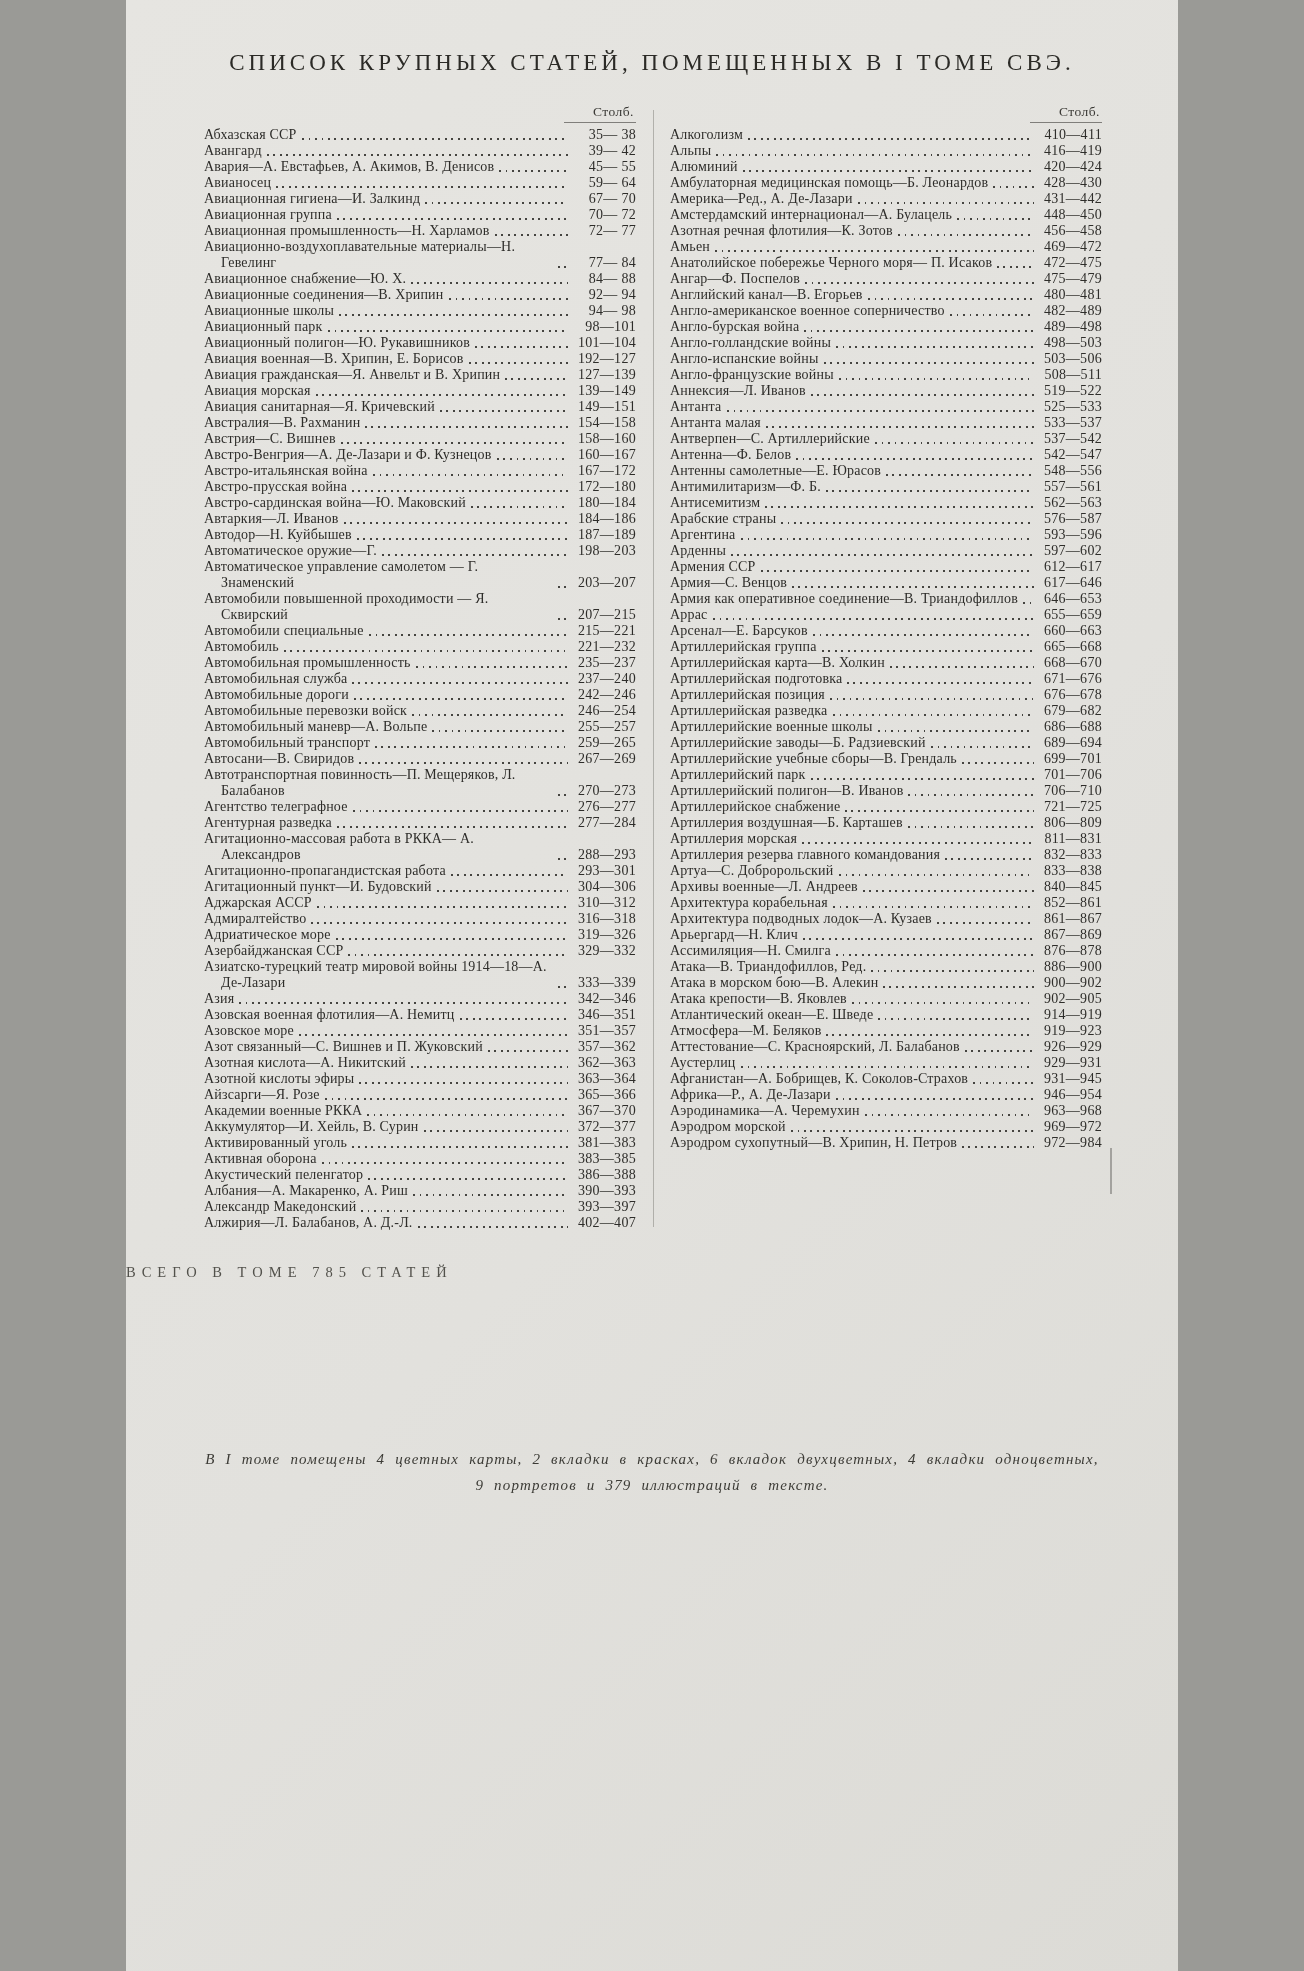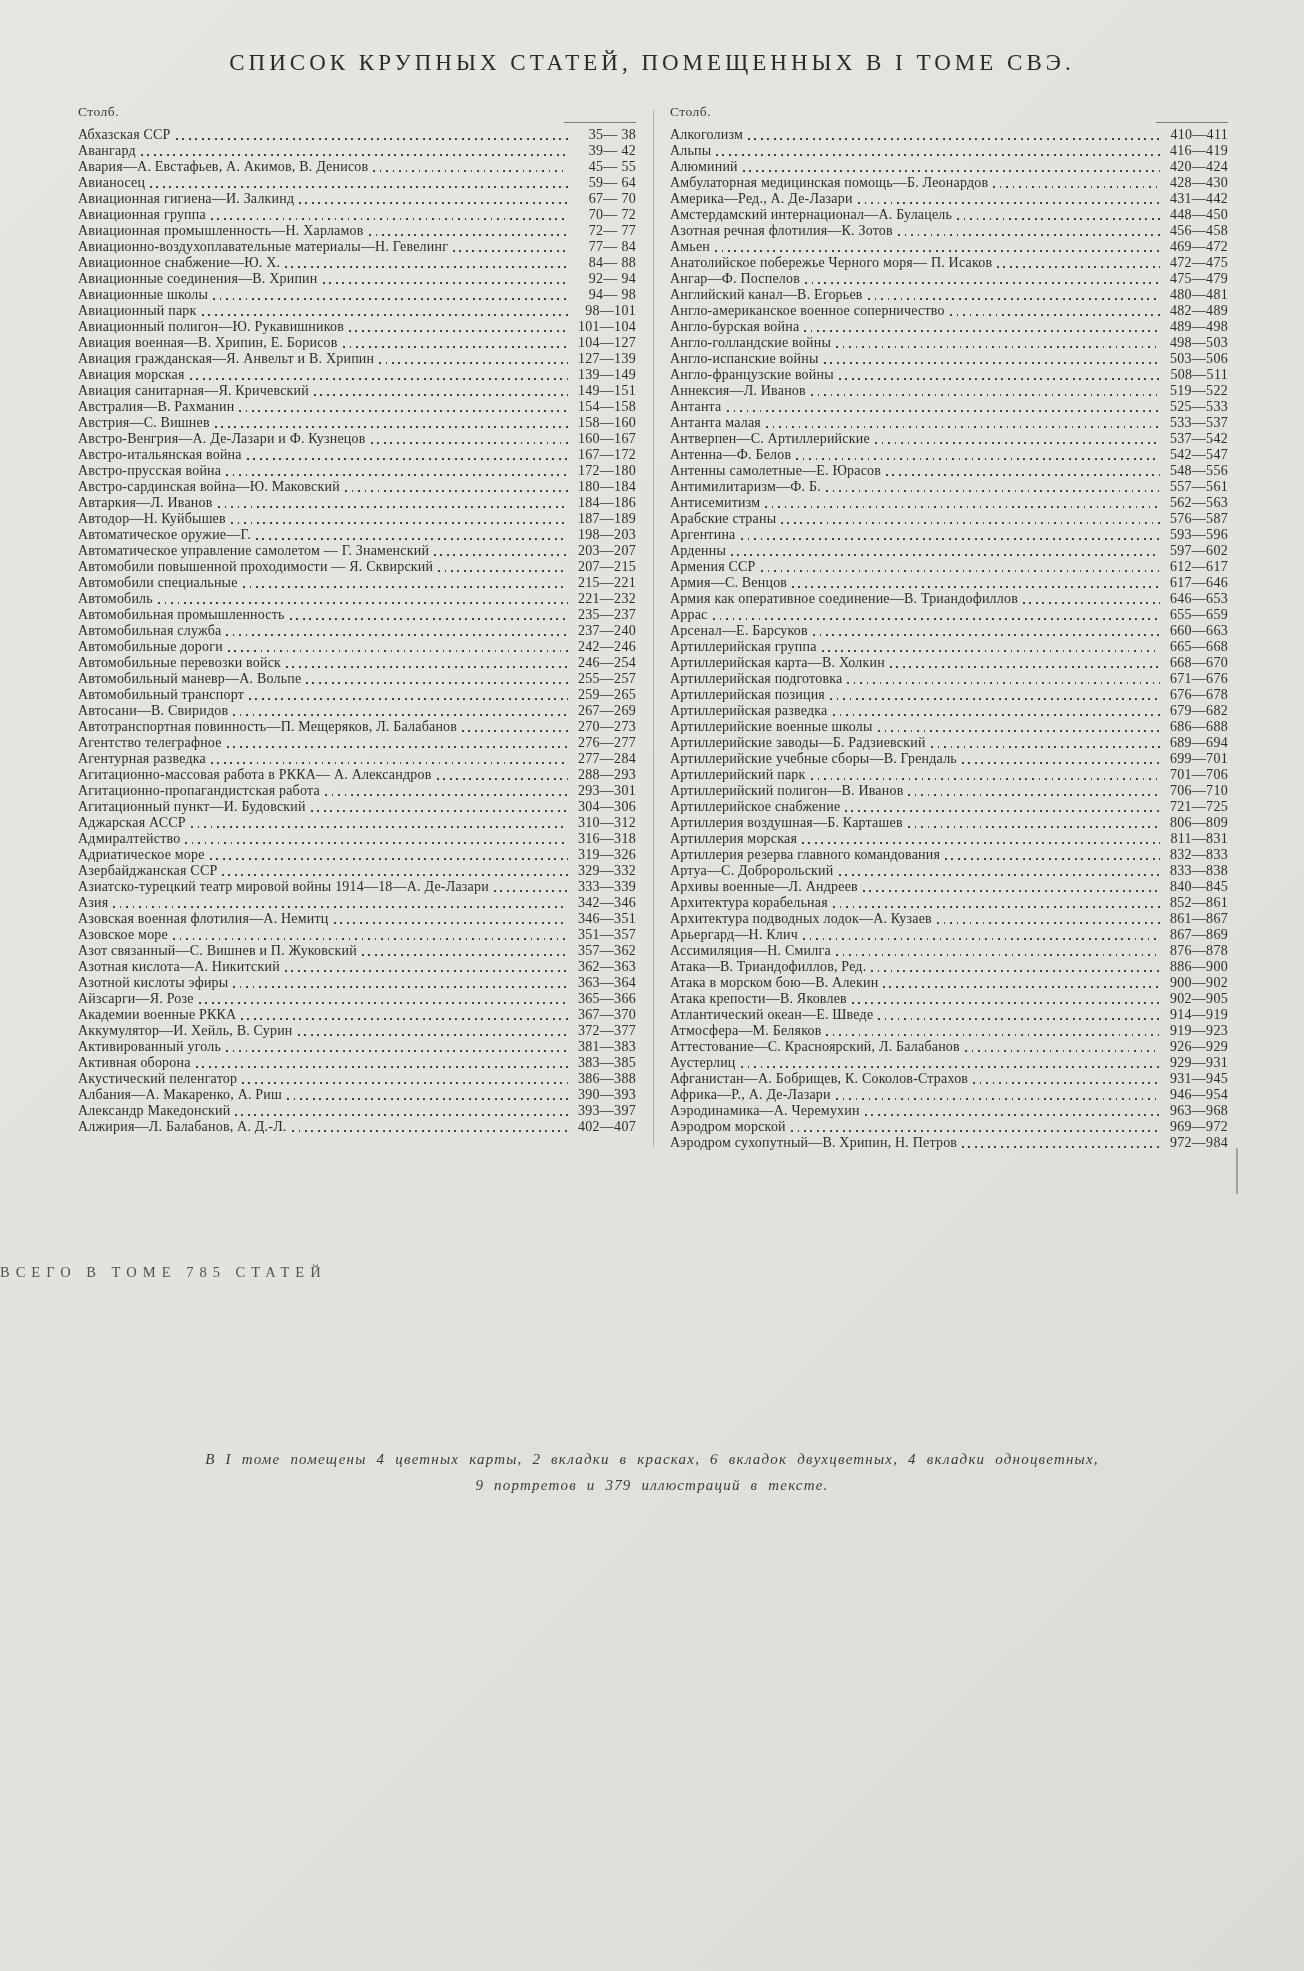--- a/index.html
+++ b/index.html
@@ -1,18 +1,18 @@
 <!DOCTYPE html>
 <html><head>
 <meta charset="utf-8">
 <style>
   html, body { margin: 0; padding: 0; background: #9a9a96; }
   .page {
     position: relative;
-    width: 1304px;
+    width: 1052px;
     height: 1971px;
     margin: 0 auto;
     background: linear-gradient(135deg, #e6e5e1 0%, #e2e1dd 55%, #dcdbd6 100%);
     color: #2e2d2a;
     font-family: "Liberation Serif", "DejaVu Serif", serif;
     overflow: hidden;
   }
   .title {
     position: absolute;
     top: 50px;
@@ -36,21 +36,21 @@
     content: "";
     position: absolute;
     left: 50%;
     top: 6px;
     bottom: 4px;
     width: 1px;
     background: rgba(60, 58, 52, 0.30);
   }
   .col { flex: 1 1 0; min-width: 0; }
   .col-header {
-    text-align: left;
+    text-align: right;
     font-size: 13.5px;
     letter-spacing: 0.5px;
     color: #3a3935;
     padding-right: 2px;
   }
   .header-rule {
     width: 72px;
     height: 1px;
     background: rgba(45, 44, 40, 0.55);
     margin: 2px 0 4px auto;
@@ -199,21 +199,21 @@
 
           <div class="entry">
             <span class="entry-title">Авиационный полигон—Ю. Рукавишников</span>
             <span class="entry-leader"></span>
             <span class="entry-pages">101—104</span>
           </div>
 
           <div class="entry">
             <span class="entry-title">Авиация военная—В. Хрипин, Е. Борисов</span>
             <span class="entry-leader"></span>
-            <span class="entry-pages">104—127</span>
+            <span class="entry-pages">192—127</span>
           </div>
 
           <div class="entry">
             <span class="entry-title">Авиация гражданская—Я. Анвельт и В. Хрипин</span>
             <span class="entry-leader"></span>
             <span class="entry-pages">127—139</span>
           </div>
 
           <div class="entry">
             <span class="entry-title">Авиация морская</span>

